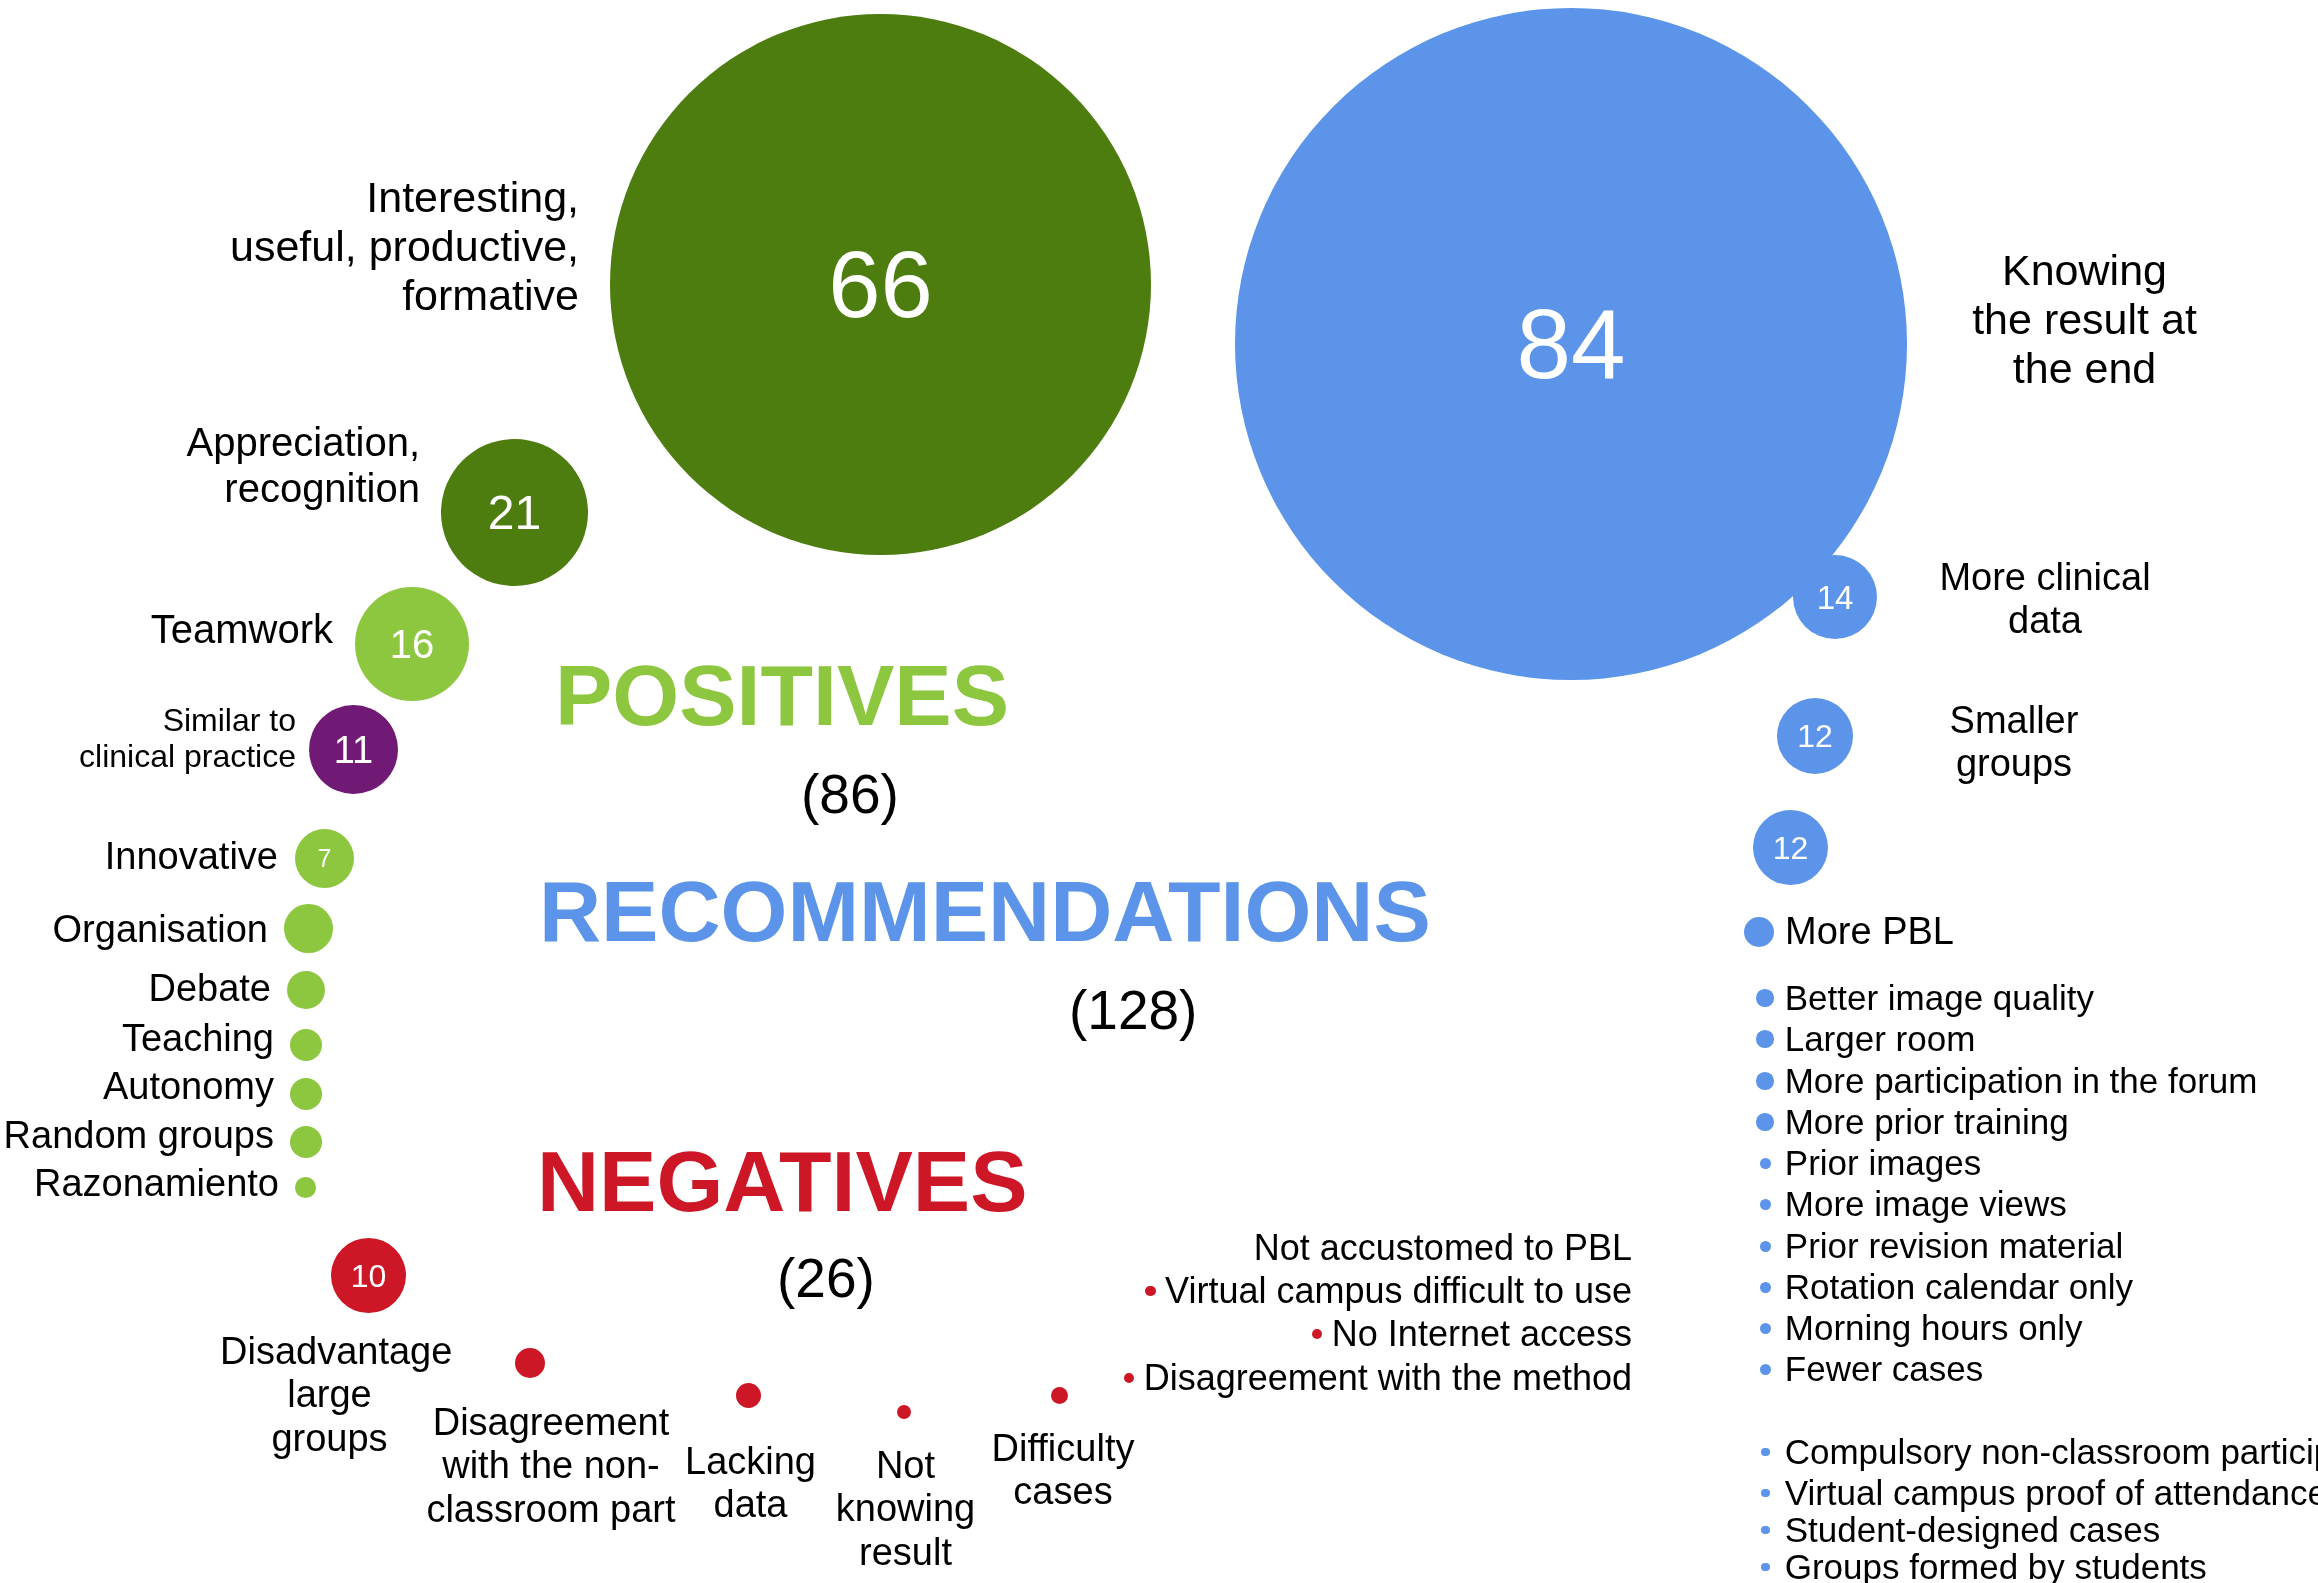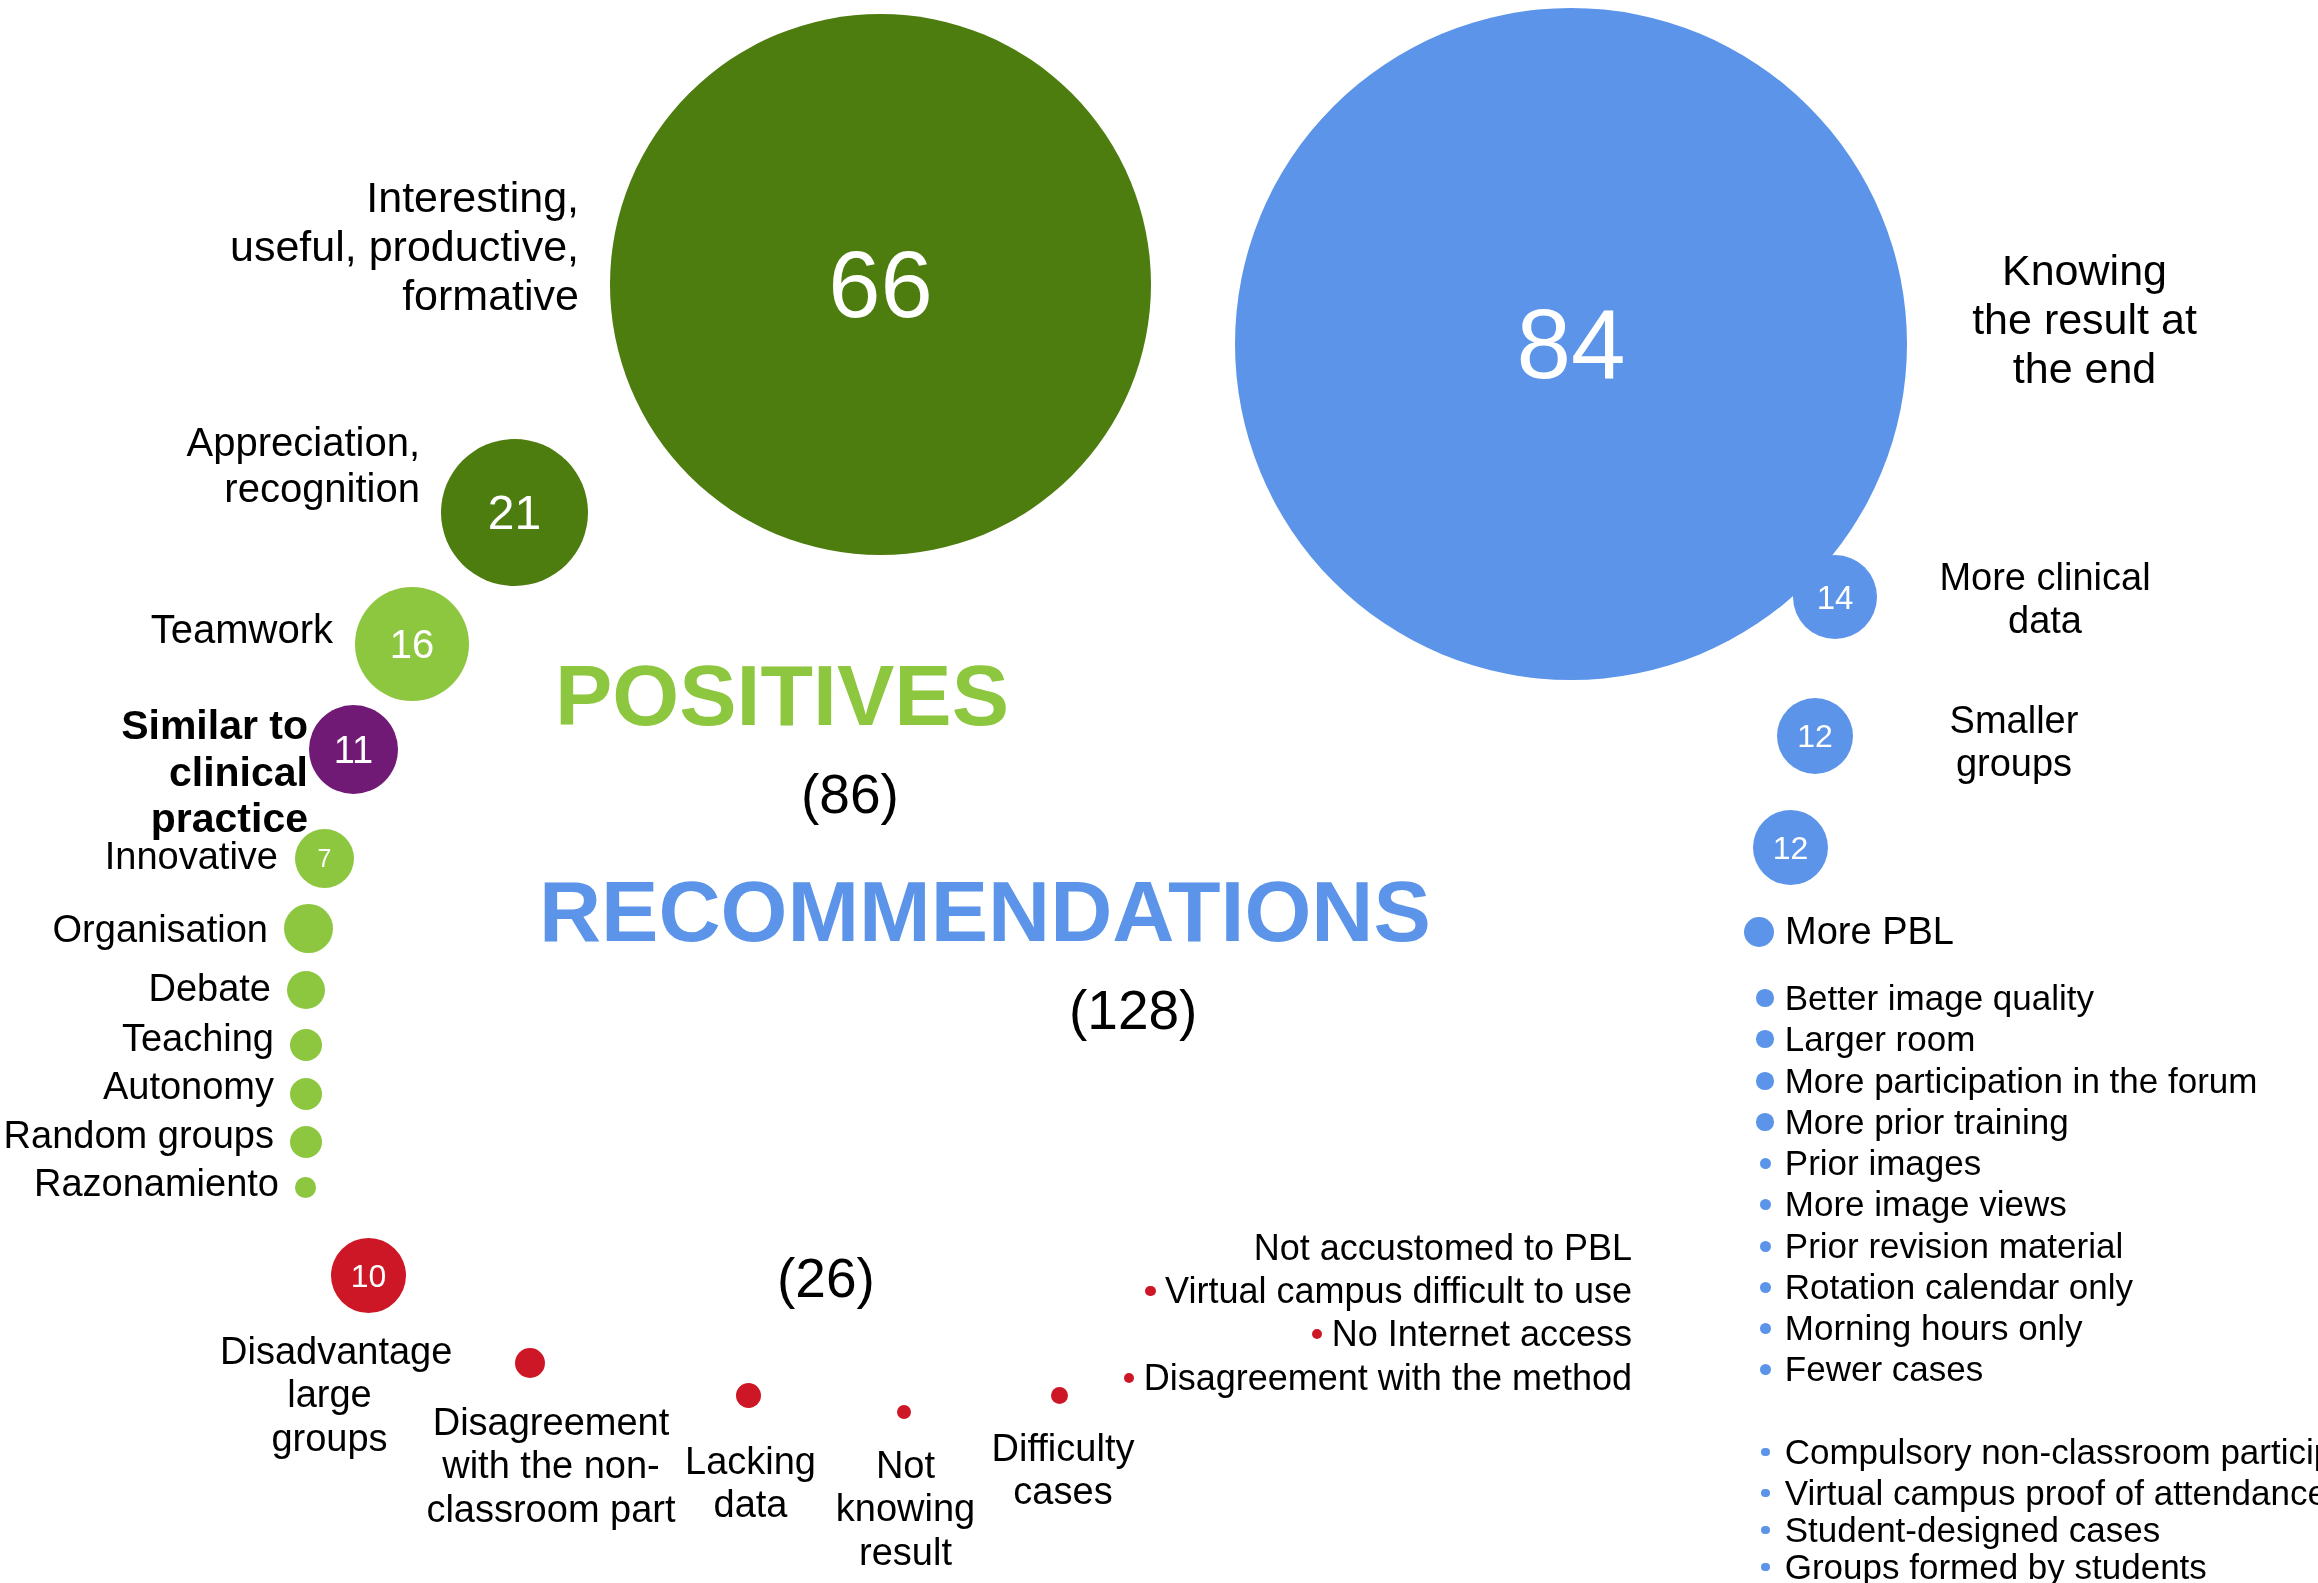--- a/index.html
+++ b/index.html
@@ -85,21 +85,21 @@
 recognition</div>
 
   <div class="bub" style="left:355px;top:587px;width:114px;height:114px;background:#8DC63F;font-size:40px;">
     <span>16</span>
   </div>
   <div class="lbl r" style="left:24px;top:607px;width:309px;font-size:40px;">Teamwork</div>
 
   <div class="bub" style="left:309px;top:705px;width:89px;height:89px;background:#701a75;font-size:38px;">
     <span>11</span>
   </div>
-  <div class="lbl r" style="left:16px;top:702px;width:292px;font-size:41px;font-weight:bold;">Similar to
+  <div class="lbl r" style="left:4px;top:702px;width:292px;font-size:32px;">Similar to
 clinical practice</div>
 
   <div class="bub" style="left:295px;top:829px;width:59px;height:59px;background:#8DC63F;font-size:25px;">
     <span>7</span>
   </div>
   <div class="lbl r" style="left:16px;top:835px;width:262px;font-size:38px;">Innovative</div>
 
   <div class="bub" style="left:284px;top:904px;width:49px;height:49px;background:#8DC63F;"></div>
   <div class="lbl r" style="left:0px;top:908px;width:268px;font-size:38px;">Organisation</div>
 
@@ -216,20 +216,21 @@
   <div class="listrow" style="left:1750px;top:1510px;font-size:35px;">
     <span class="dot" style="width:8.7px;height:8.7px;background:#5B94E8;margin-left:11px;"></span>
     <span class="txt" style="margin-left:15px;">Student-designed cases</span>
   </div>
 
   <div class="listrow" style="left:1750px;top:1547px;font-size:35px;">
     <span class="dot" style="width:8.7px;height:8.7px;background:#5B94E8;margin-left:11px;"></span>
     <span class="txt" style="margin-left:15px;">Groups formed by students</span>
   </div>
 
+  <div class="heading" style="left:537px;top:1138px;font-size:86px;color:#CE1726;">NEGATIVES</div>
   <div class="subcount" style="left:777px;top:1251px;font-size:55px;">(26)</div>
 
   <div class="bub" style="left:331px;top:1238px;width:75px;height:75px;background:#CE1726;font-size:32px;">
     <span>10</span>
   </div>
   <div class="lbl c" style="left:220px;top:1330px;width:219px;font-size:38px;">Disadvantage
 large
 groups</div>
 
   <div class="bub" style="left:515px;top:1348px;width:30px;height:30px;background:#CE1726;"></div>

